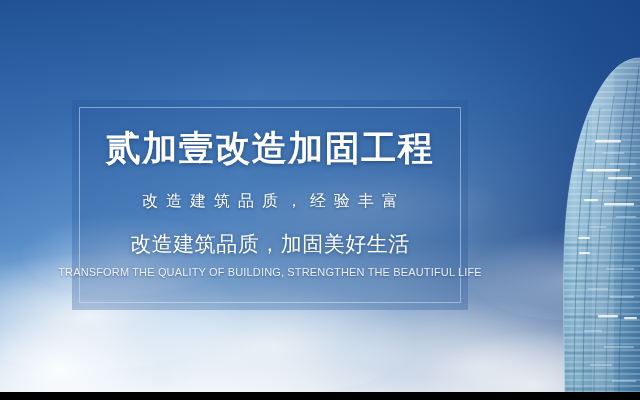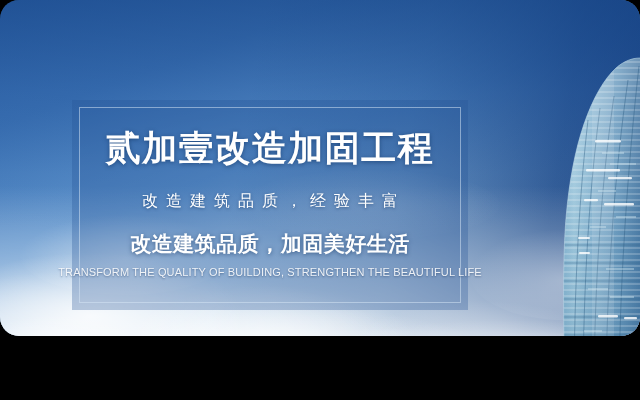--- a/index.html
+++ b/index.html
@@ -3,24 +3,23 @@
 <meta charset="utf-8">
 <style>
   html, body {
     margin: 0;
     padding: 0;
     background: #000;
   }
   #stage {
     position: relative;
     width: 640px;
-    height: 336px;
+    height: 392px;
     overflow: hidden;
     font-family: "Liberation Sans", "DejaVu Sans", sans-serif;
-    border-radius: 19px;
     -webkit-font-smoothing: antialiased;
   }
 
   
   .sky-base {
     position: absolute;
     inset: 0;
     background: linear-gradient(160deg,
         #2e63a8 0%,
         #3c72b4 22%,
@@ -132,21 +131,21 @@
     letter-spacing: 8px;
     text-indent: 8px;
     line-height: 1;
     margin-top: 28px;
     white-space: nowrap;
     text-shadow: 0 1px 3px rgba(10,40,85,0.5);
   }
   .tagline {
     color: #ffffff;
     font-size: 21px;
-    font-weight: bold;
+    font-weight: normal;
     letter-spacing: 0.5px;
     line-height: 1;
     margin-top: 24px;
     white-space: nowrap;
     text-shadow: 0 1px 4px rgba(10,40,85,0.55);
   }
   .tagline-en {
     color: rgba(255,255,255,0.88);
     font-size: 11px;
     font-weight: normal;

